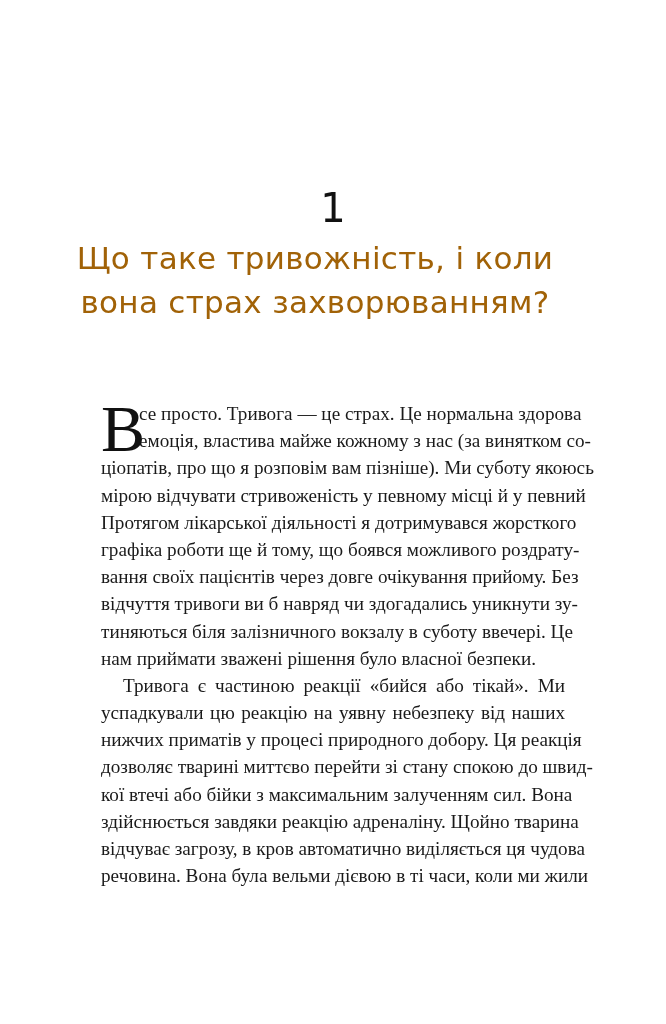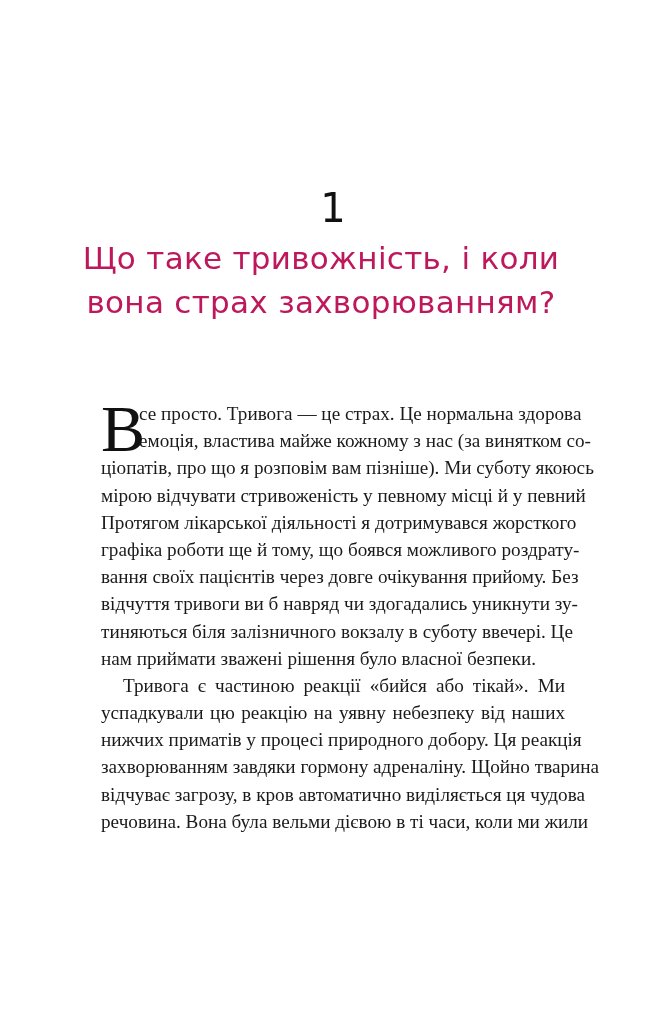--- a/index.html
+++ b/index.html
@@ -26,29 +26,29 @@
       width: 666px;
       top: 185px;
       text-align: center;
       font-family: "DejaVu Sans", sans-serif;
       font-size: 40px;
       line-height: 46px;
       color: #111;
     }
     .chapter-title {
       position: absolute;
-      left: 48px;
+      left: 42px;
       width: 546px;
       top: 236px;
       text-align: center;
       font-family: "DejaVu Sans", sans-serif;
       font-size: 31px;
       line-height: 44px;
       letter-spacing: 0.3px;
-      color: #be185d;
+      color: #a16207;
     }
     .chapter-title span { display: block; }
     .body-text {
       position: absolute;
       left: 101px;
       width: 464px;
       top: 400px;
       font-family: "Liberation Serif", serif;
       font-size: 19.2px;
       line-height: 27.2px;
@@ -105,19 +105,21 @@
       <span class="line">вання своїх пацієнтів через довге очікування прийому. Без</span>
       <span class="line">відчуття тривоги ви б навряд чи здогадались уникнути зу-</span>
       <span class="line">тиняються біля залізничного вокзалу в суботу ввечері. Це</span>
       <span class="line last">нам приймати зважені рішення було власної безпеки.</span>
     </div>
 
     <div>
       <span class="line indent">Тривога є частиною реакції «бийся або тікай». Ми</span>
       <span class="line">успадкували цю реакцію на уявну небезпеку від наших</span>
       <span class="line">нижчих приматів у процесі природного добору. Ця реакція</span>
-      <span class="line">захворюванням завдяки гормону адреналіну. Щойно тварина</span>
+      <span class="line">дозволяє тварині миттєво перейти зі стану спокою до швид-</span>
+      <span class="line">кої втечі або бійки з максимальним залученням сил. Вона</span>
+      <span class="line">здійснюється завдяки реакцію адреналіну. Щойно тварина</span>
       <span class="line">відчуває загрозу, в кров автоматично виділяється ця чудова</span>
       <span class="line">речовина. Вона була вельми дієвою в ті часи, коли ми жили</span>
     </div>
   </div>
 
 </div>
 
 </body></html>

